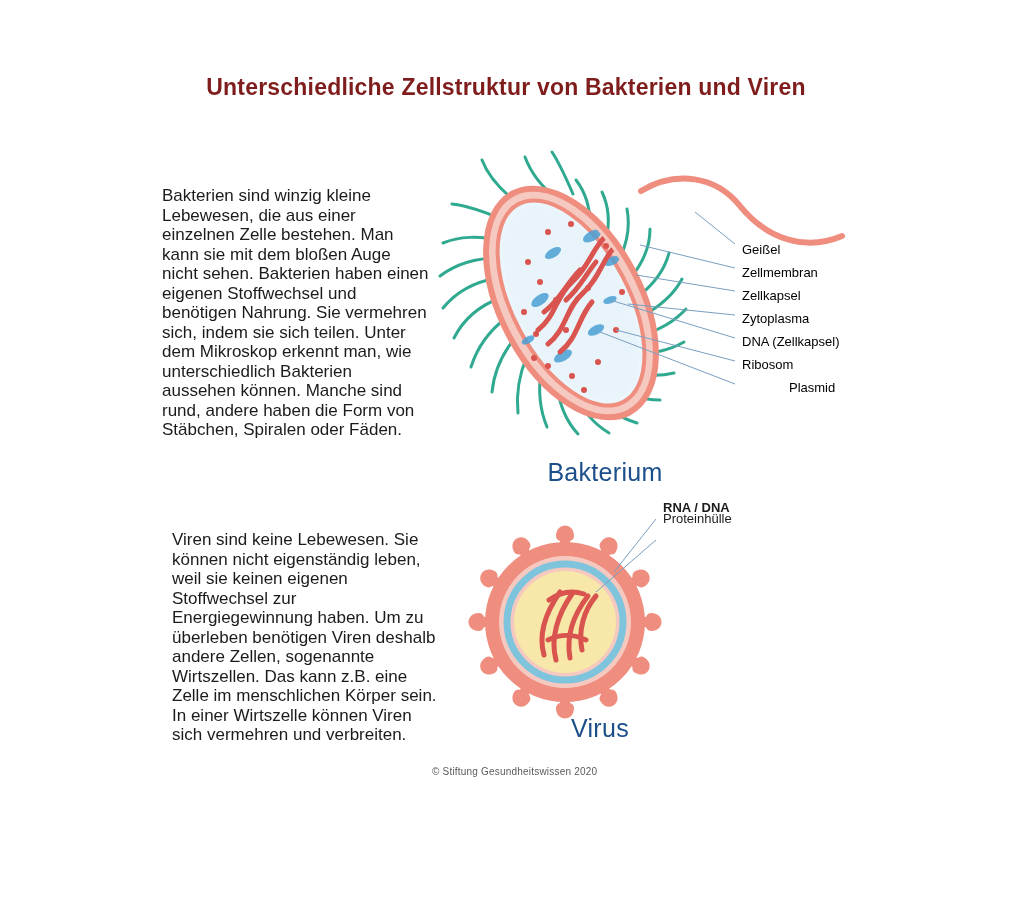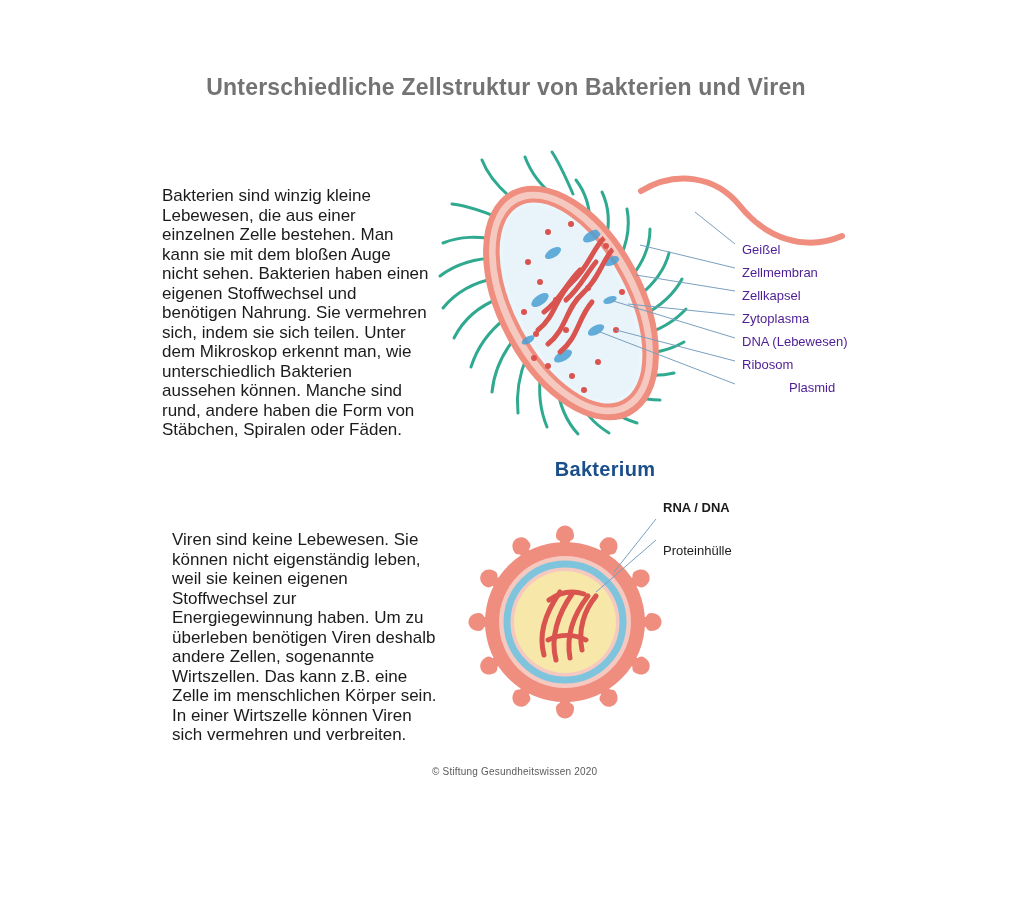--- a/index.html
+++ b/index.html
@@ -25,21 +25,21 @@
   }
   .title {
     position: absolute;
     left: 0;
     top: 74px;
     width: 1012px;
     text-align: center;
     font-size: 23px;
     font-weight: bold;
     letter-spacing: 0.2px;
-    color: #737373;
+    color: #7f1d1d;
   }
 
   
   .body-text {
     position: absolute;
     font-size: 17px;
     line-height: 19.5px;
     color: #1b1b1b;
     text-align: left;
   }
@@ -50,33 +50,33 @@
   }
   #virus-text {
     left: 172px;
     top: 530px;
     width: 268px;
   }
 
   
   .caption {
     position: absolute;
-    font-size: 20px;
-    font-weight: bold;
+    font-size: 25px;
+    font-weight: normal;
     color: #1b4f8a;
     letter-spacing: 0.3px;
   }
   #bacterium-caption { left: 505px; top: 458px; width: 200px; text-align: center;}
   #virus-caption { left: 500px; top: 714px; width: 200px; text-align: center;}
 
   
   .label {
     position: absolute;
     font-size: 13px;
-    color: #4c1d95;
+    color: #000000;
     white-space: nowrap;
   }
   .vlabel {
     position: absolute;
     font-size: 13px;
     color: #1b1b1b;
     white-space: nowrap;
   }
 
   
@@ -118,20 +118,21 @@
 <body>
 
 <div class="page">
 
   <div class="title">Unterschiedliche Zellstruktur von Bakterien und Viren</div>
 
   <div class="body-text" id="bacteria-text">Bakterien sind winzig kleine Lebewesen, die aus einer einzelnen Zelle bestehen. Man kann sie mit dem bloßen Auge nicht sehen. Bakterien haben einen eigenen Stoffwechsel und benötigen Nahrung. Sie vermehren sich, indem sie sich teilen. Unter dem Mikroskop erkennt man, wie unterschiedlich Bakterien aussehen können. Manche sind rund, andere haben die Form von Stäbchen, Spiralen oder Fäden.</div>
   <div class="body-text" id="virus-text">Viren sind keine Lebewesen. Sie können nicht eigenständig leben, weil sie keinen eigenen Stoffwechsel zur Energiegewinnung haben. Um zu überleben benötigen Viren deshalb andere Zellen, sogenannte Wirtszellen. Das kann z.B. eine Zelle im menschlichen Körper sein. In einer Wirtszelle können Viren sich vermehren und verbreiten.</div>
 
   <div class="caption" id="bacterium-caption">Bakterium</div>
+  <div class="caption" id="virus-caption">Virus</div>
 
   <svg class="svg-layer" viewBox="0 0 1012 900">
     <defs>
       <clipPath id="cellclip">
         <ellipse cx="571" cy="303" rx="64" ry="118" transform="rotate(-28 571 303)"></ellipse>
       </clipPath>
     </defs>
 
     <g stroke="#2fa98f" stroke-width="3" fill="none" stroke-linecap="round">
       <path d="M520 205 C 500 190, 488 176, 482 160"></path>
@@ -219,21 +220,21 @@
       <path d="M735 338 L 610 300"></path>
       <path d="M735 361 L 616 330"></path>
       <path d="M735 384 L 600 332"></path>
     </g>
   </svg>
 
   <div class="label" style="left:742px; top:242px;">Geißel</div>
   <div class="label" style="left:742px; top:265px;">Zellmembran</div>
   <div class="label" style="left:742px; top:288px;">Zellkapsel</div>
   <div class="label" style="left:742px; top:311px;text-align:right;">Zytoplasma</div>
-  <div class="label" style="left:742px; top:334px;">DNA (Lebewesen)</div>
+  <div class="label" style="left:742px; top:334px;">DNA (Zellkapsel)</div>
   <div class="label" style="left:742px; top:357px;">Ribosom</div>
   <div class="label" style="left:742px; top:380px;margin-left:47px;">Plasmid</div>
 
   <svg class="svg-layer" viewBox="0 0 1012 900">
 
     <g fill="#ef8d7f">
       <g transform="translate(565,622)">
         <g transform="rotate(0)">
             <path d="M-9 -78 C -9 -92, 9 -92, 9 -78 C 9 -70, -9 -70, -9 -78 Z" transform="translate(0,-8)"></path>
             <rect x="-5" y="-84" width="10" height="16" rx="4"></rect>
@@ -300,19 +301,19 @@
       <path d="M549 600 C 560 592, 572 590, 584 594"></path>
       <path d="M548 640 C 560 634, 574 634, 586 640"></path>
     </g>
 
     <g stroke="#7a9fc0" stroke-width="1" fill="none">
       <path d="M656 519 L 614 572"></path>
       <path d="M656 540 L 596 592"></path>
     </g>
   </svg>
 
-  <div class="vlabel" style="left:663px; top:511px;margin-top:32px;">Proteinhülle</div>
+  <div class="vlabel" style="left:663px; top:511px;">Proteinhülle</div>
   <div class="vlabel" style="left:663px; top:500px;font-weight:bold;">RNA / DNA</div>
 
   <div class="copyright">© Stiftung Gesundheitswissen 2020</div>
 
 
 </div>
 
 </body></html>

